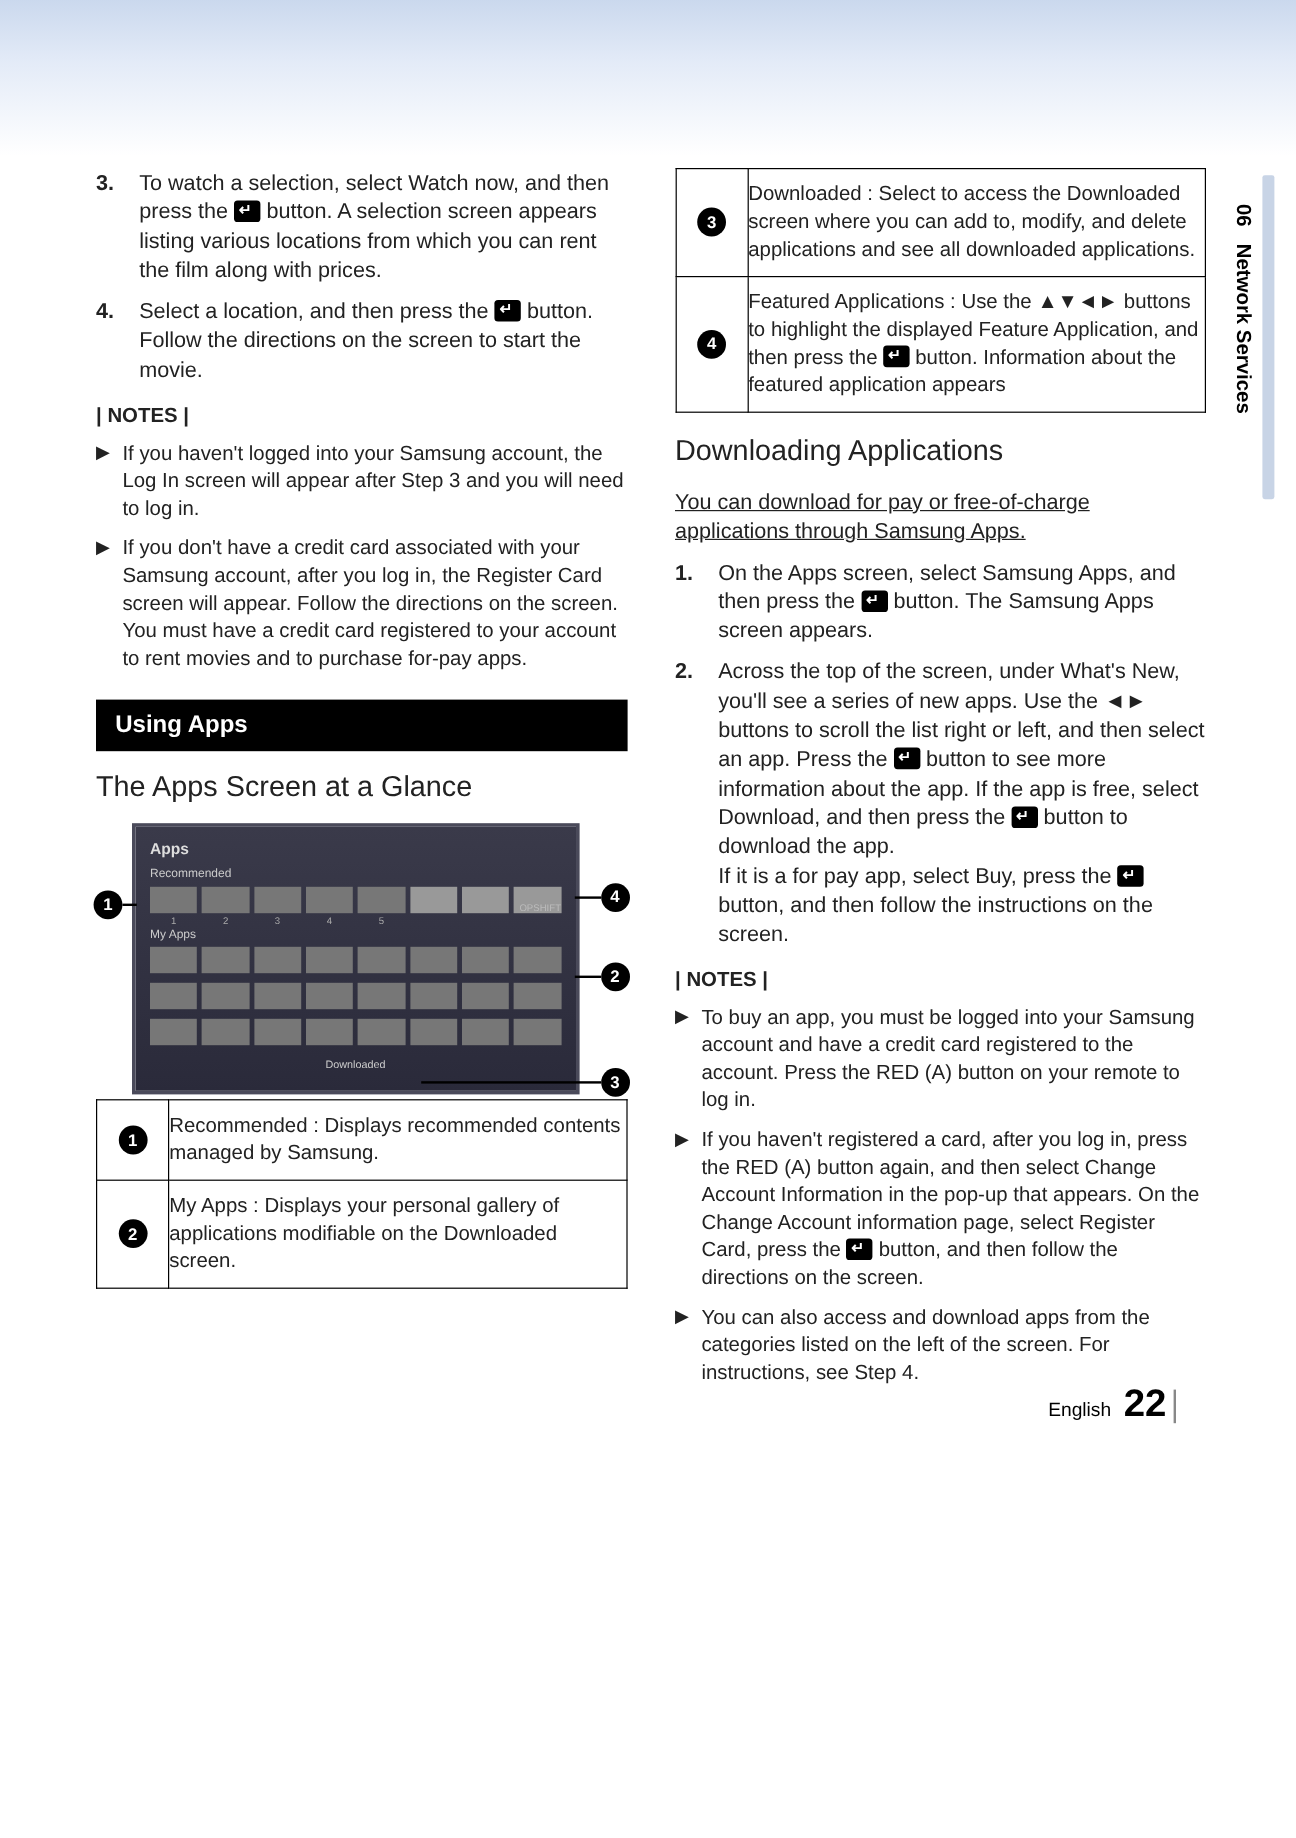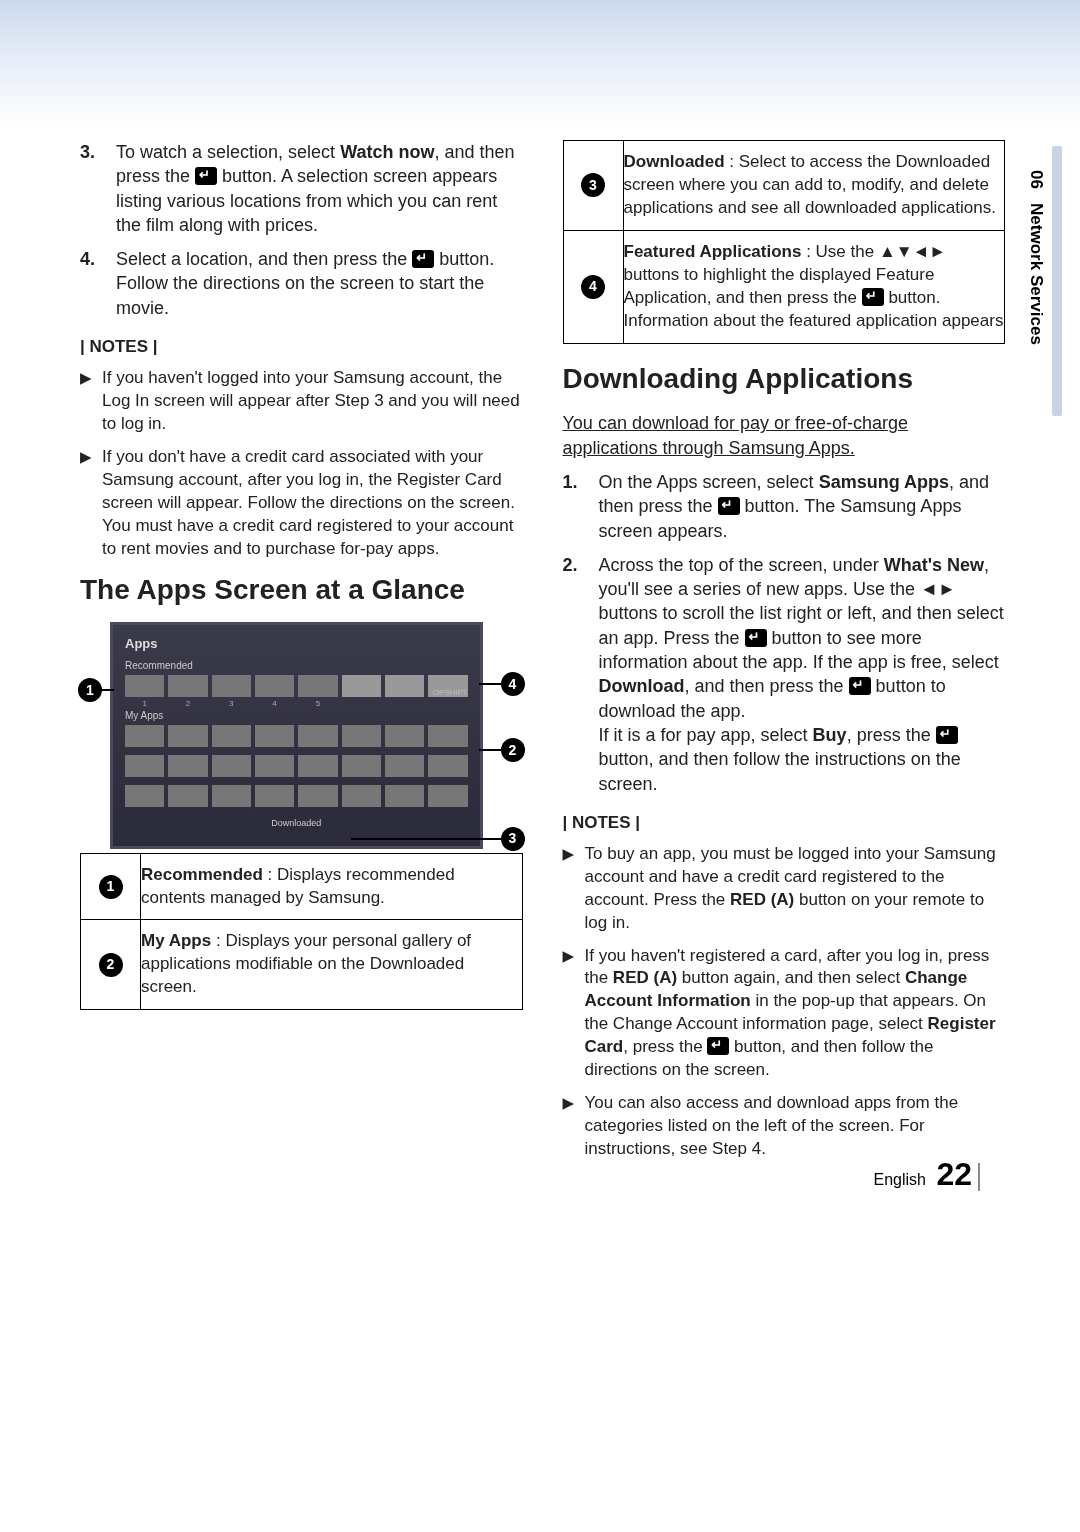--- a/index.html
+++ b/index.html
@@ -34,25 +34,25 @@
 .bullet-arrow { min-width: 22px; font-size: 15px; line-height: 1.5; }
 .section-bar {
   background: #000;
   color: #fff;
   font-weight: bold;
   font-size: 20px;
   padding: 8px 16px;
   margin: 22px 0 14px 0;
 }
 .subheading {
-  font-weight: bold;
-  font-size: 28px;
+  font-weight: normal;
+  font-size: 24px;
   margin: 10px 0 14px 0;
 }
-.bold { font-weight: bold; }
+.bold { font-weight: normal; }
 .enter-icon {
   display: inline-block;
   width: 22px; height: 18px;
   background: #000;
   border-radius: 3px;
   vertical-align: -3px;
   position: relative;
 }
 .enter-icon::after {
   content: "↵";
@@ -166,20 +166,21 @@
       <li class="bullet-item">
           <span class="bullet-arrow">▶</span>
           <span>If you haven't logged into your Samsung account, the Log In screen will appear after Step 3 and you will need to log in.</span>
         </li>
       <li class="bullet-item">
           <span class="bullet-arrow">▶</span>
           <span>If you don't have a credit card associated with your Samsung account, after you log in, the Register Card screen will appear. Follow the directions on the screen. You must have a credit card registered to your account to rent movies and to purchase for-pay apps.</span>
         </li>
     </ul>
 
+    <div class="section-bar">Using Apps</div>
 
     <div class="subheading">The Apps Screen at a Glance</div>
 
     <div class="screen-diagram">
       <div class="screen-box">
         <div class="screen-title">Apps</div>
         <div class="screen-label">Recommended</div>
         <div class="tile-row">
           <div class="tile"></div>
             <div class="tile"></div>

